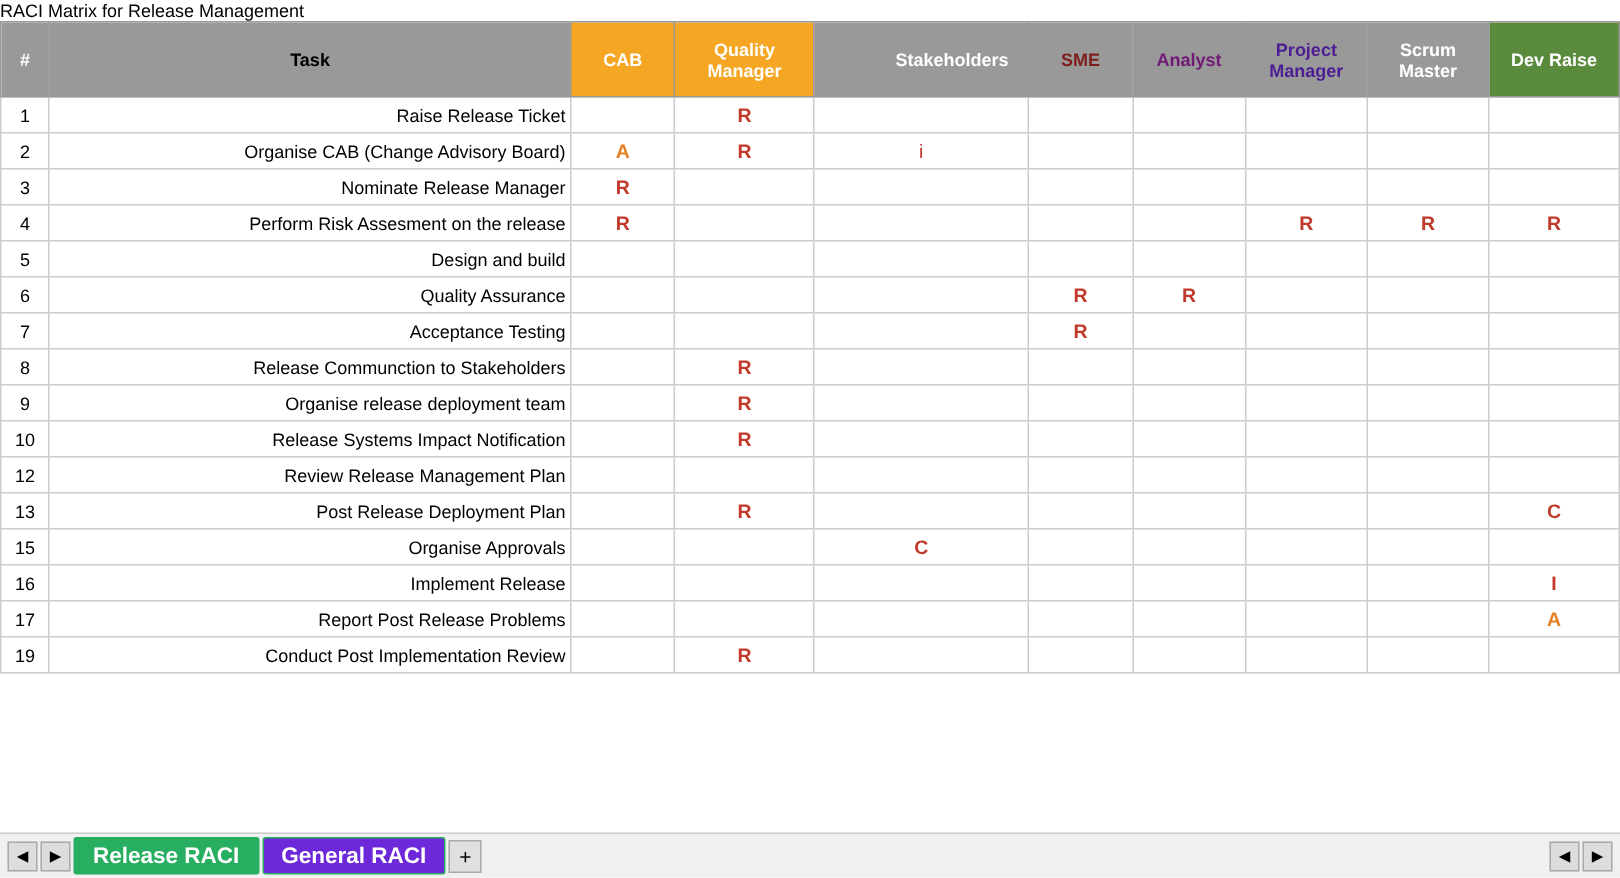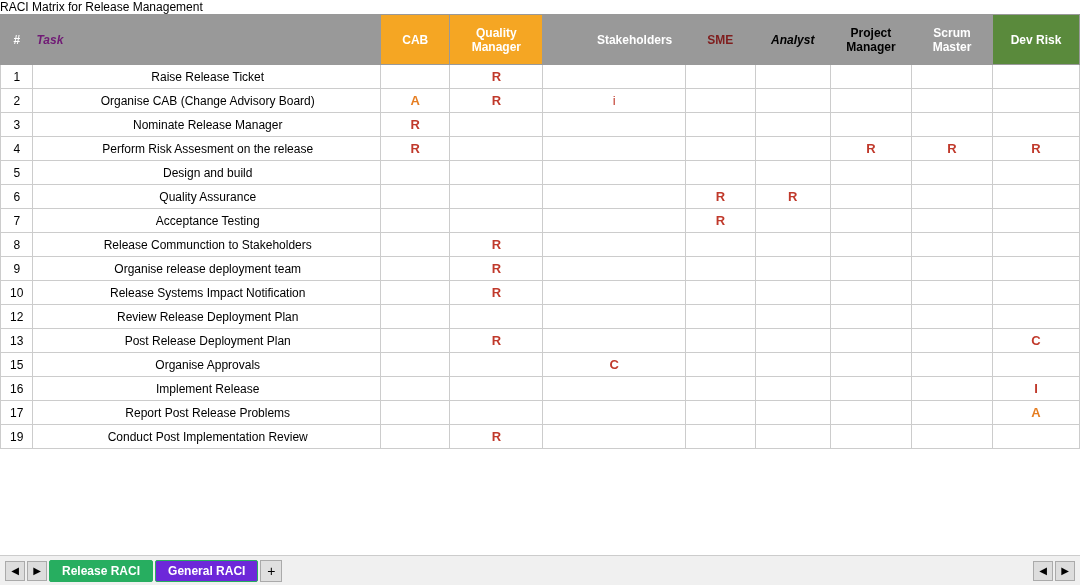--- a/index.html
+++ b/index.html
@@ -20,40 +20,40 @@
       border: 1px solid #999;
       text-align: center;
       vertical-align: middle;
       font-weight: bold;
       font-size: 12px;
       padding: 4px 3px;
       height: 50px;
     }
 
     th.col-num { background: #999; color: #fff; width: 28px; }
-    th.col-task { background: #999; color: #701a75; width: 300px; text-align: left; font-style: italic; }
+    th.col-task { background: #999; color: #000000; width: 300px; text-align: center; }
     th.col-cab { background: #f5a623; color: #fff; width: 60px; }
     th.col-rm { background: #f5a623; color: #fff; width: 80px; }
     th.col-sh { background: #999; color: #fff; width: 85px; padding-left: 44px; }
     th.col-sme { background: #999; color: #7f1d1d; width: 60px; }
-    th.col-analyst { background: #999; color: #000000; width: 65px; font-style: italic; }
-    th.col-pm { background: #999; color: #000000; width: 70px; }
+    th.col-analyst { background: #999; color: #701a75; width: 65px; }
+    th.col-pm { background: #999; color: #4c1d95; width: 70px; }
     th.col-sm { background: #999; color: #fff; width: 70px; }
     th.col-dt { background: #5a8a3c; color: #fff; width: 75px; }
 
     tbody tr td {
       border: 1px solid #ccc;
       text-align: center;
       vertical-align: middle;
       padding: 2px 3px;
       height: 24px;
       font-size: 12px;
     }
 
-    td.task-cell { text-align: center; padding-left: 5px; }
+    td.task-cell { text-align: right; padding-left: 5px; }
 
     .cell-r { color: #c0392b; font-weight: bold; font-size: 13px; }
     .cell-a { color: #e67e22; font-weight: bold; font-size: 13px; }
     .cell-c { color: #c0392b; font-weight: bold; font-size: 13px; }
     .cell-i-lower { color: #c0392b; font-size: 13px; }
 
     tbody tr:nth-child(odd) td { background: #fff; }
     tbody tr:nth-child(even) td { background: #fff; }
 
     #bottom-bar {
@@ -68,21 +68,21 @@
       align-items: center;
       padding: 0 5px;
       gap: 2px;
     }
 
     .tab-btn {
       padding: 3px 12px;
       border: 1px solid #888;
       border-radius: 2px;
       cursor: pointer;
-      font-size: 12px;
+      font-size: 15px;
       font-weight: bold;
     }
 
     .tab-active { background: #27ae60; color: #fff; border-color: #27ae60; }
     .tab-inactive { background: #6d28d9; color: #fff; border-color: #27ae60; }
 
     .tab-scroll-left, .tab-scroll-right {
       width: 20px; height: 20px; background: #ddd; border: 1px solid #aaa;
       display: flex; align-items: center; justify-content: center; cursor: pointer; font-size: 10px;
     }
@@ -111,21 +111,21 @@
       <tr>
         <th class="col-num">#</th>
         <th class="col-task">Task</th>
         <th class="col-cab">CAB</th>
         <th class="col-rm">Quality Manager</th>
         <th class="col-sh">Stakeholders</th>
         <th class="col-sme">SME</th>
         <th class="col-analyst">Analyst</th>
         <th class="col-pm">Project Manager</th>
         <th class="col-sm">Scrum Master</th>
-        <th class="col-dt">Dev Risk</th>
+        <th class="col-dt">Dev Raise</th>
       </tr>
     </thead>
     <tbody id="table-body">
     <tr>
           <td>1</td>
           <td class="task-cell">Raise Release Ticket</td>
           <td></td>
           <td><span class="cell-r">R</span></td>
           <td></td>
           <td></td>
@@ -237,21 +237,21 @@
           <td><span class="cell-r">R</span></td>
           <td></td>
           <td></td>
           <td></td>
           <td></td>
           <td></td>
           <td></td>
         </tr>
         <tr>
           <td>12</td>
-          <td class="task-cell">Review Release Deployment Plan</td>
+          <td class="task-cell">Review Release Management Plan</td>
           <td></td>
           <td></td>
           <td></td>
           <td></td>
           <td></td>
           <td></td>
           <td></td>
           <td></td>
         </tr>
         <tr>

